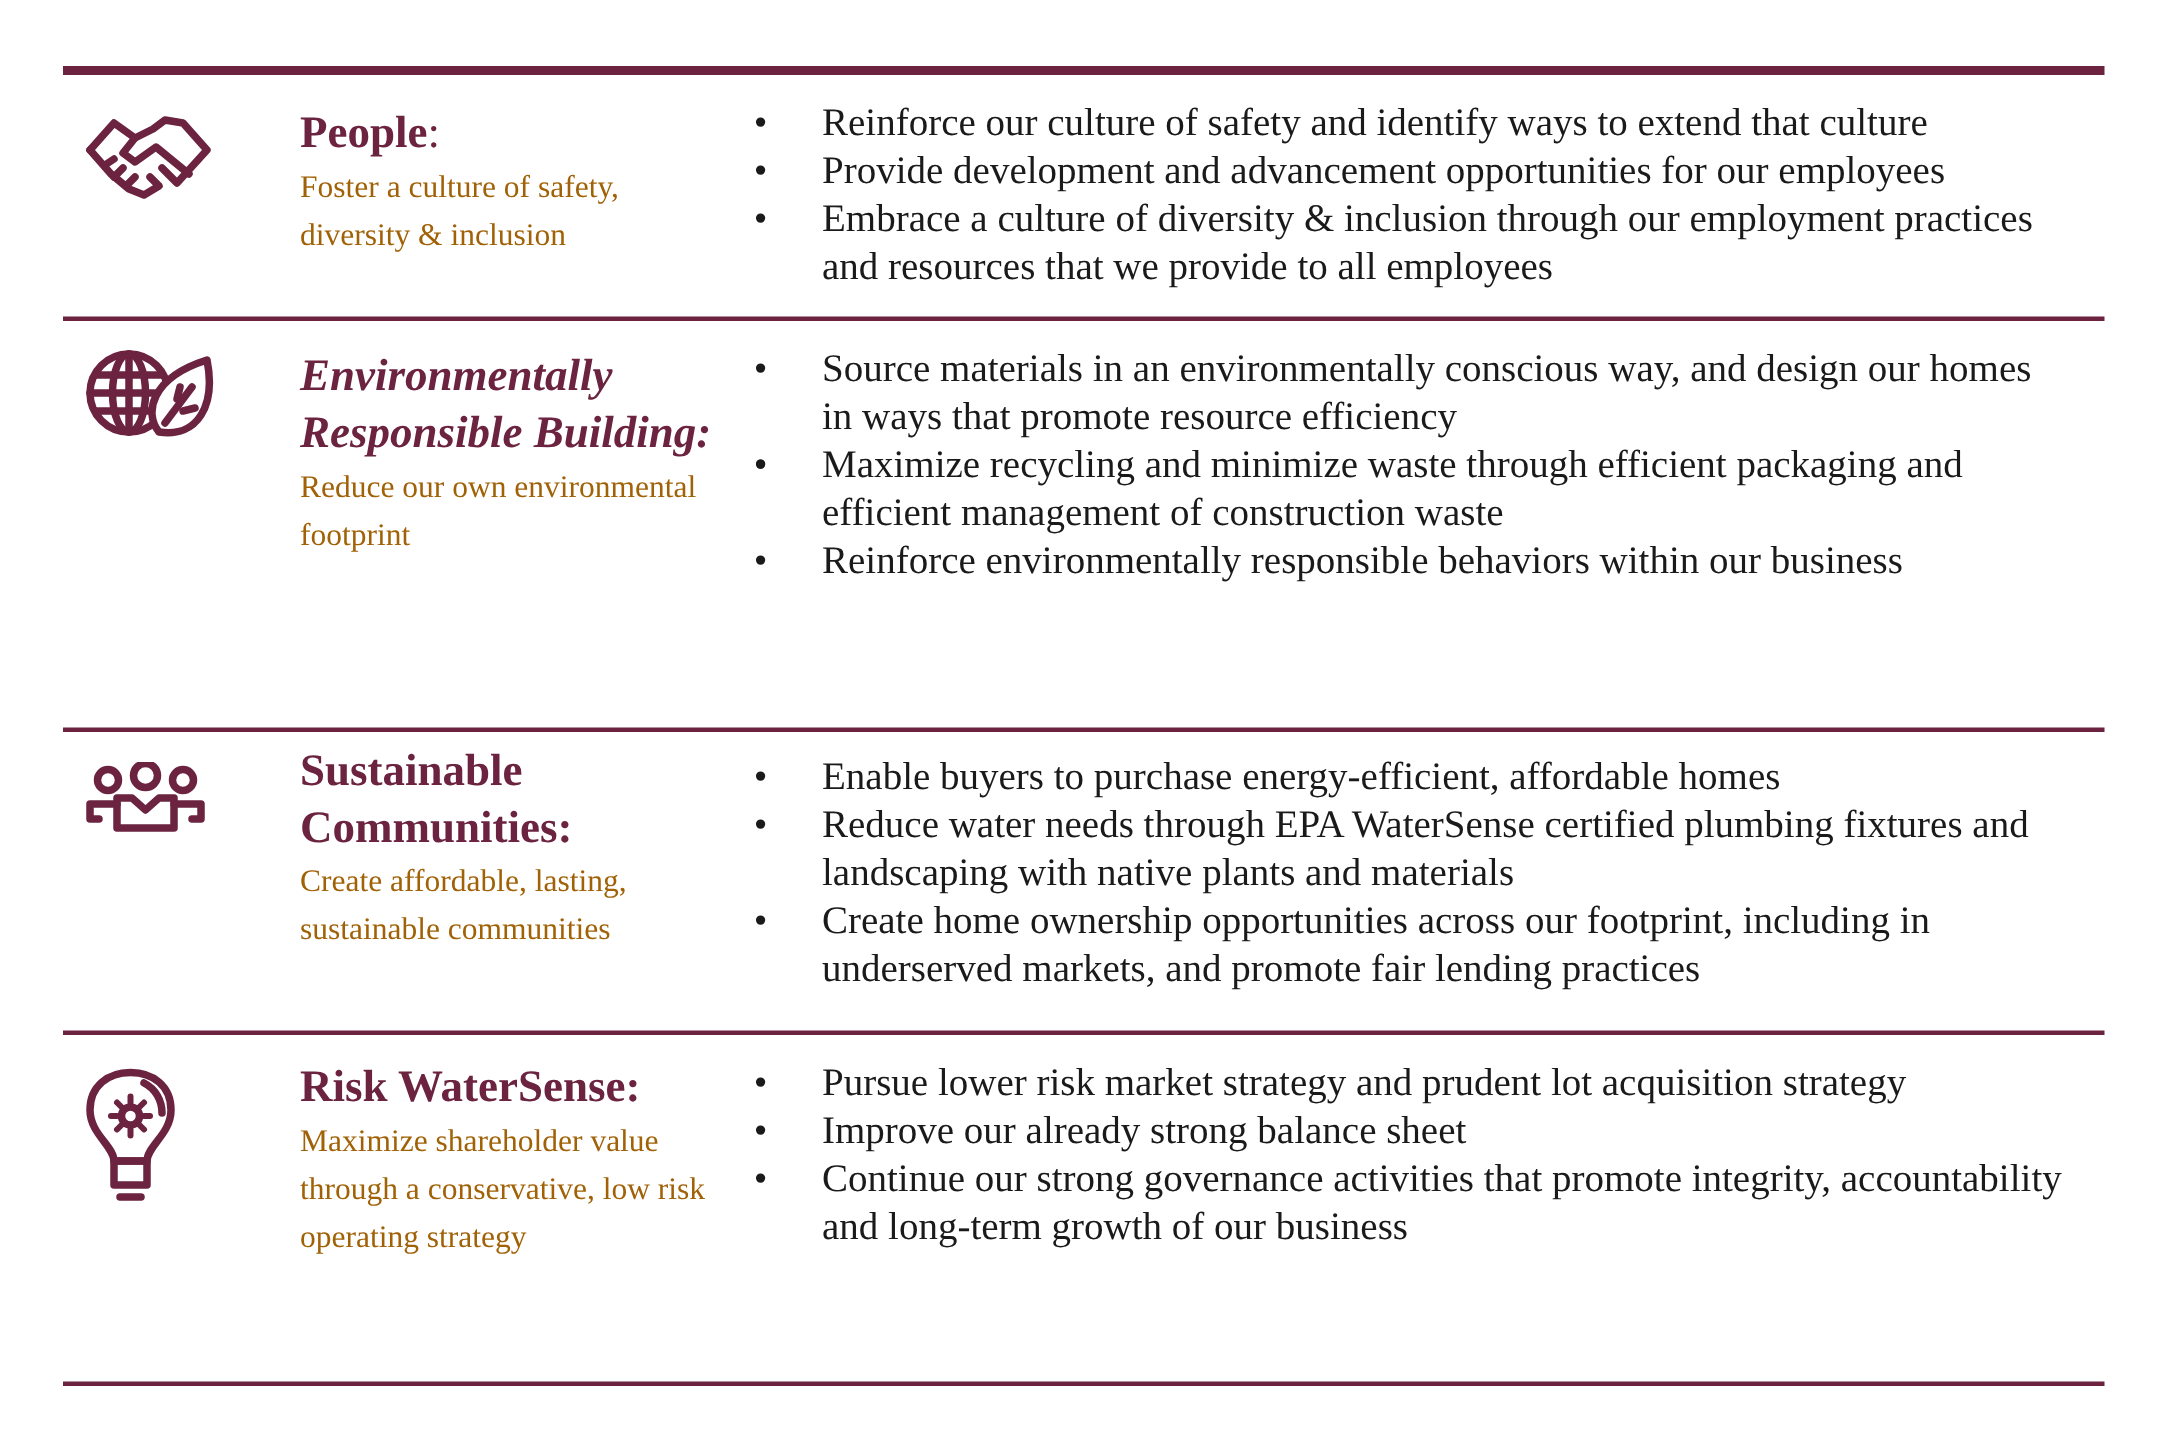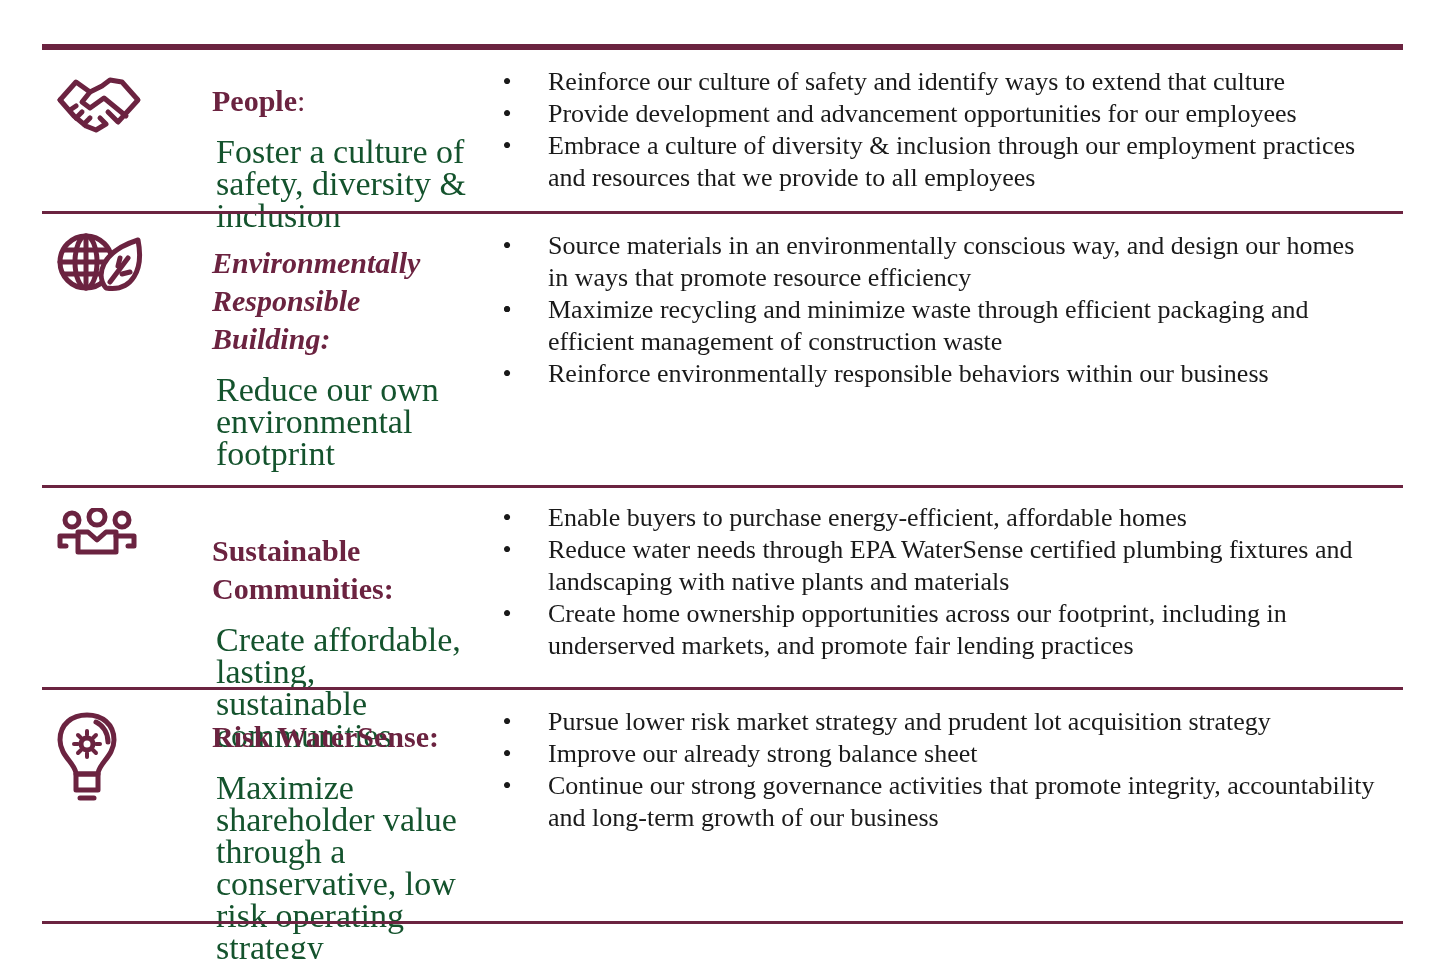--- a/index.html
+++ b/index.html
@@ -4,23 +4,23 @@
 <style>
   html, body { margin:0; padding:0; background:#ffffff; }
   body { width:1440px; height:959px; position:relative; overflow:hidden;
          font-family:"Liberation Serif", serif; }
   .table { position:absolute; left:42px; top:44px; width:1361px; }
   .rule-top { position:absolute; left:0; top:0; width:1361px; height:6px; }
   .row { position:absolute; left:0; width:1361px; }
   .divider { position:absolute; left:0; width:1361px; height:3px; }
   .icon { position:absolute; left:14px; }
   .pillar { position:absolute; left:158px; width:290px; }
-  .pillar-title { font-weight:bold; font-size:30px; line-height:38px; margin:12px; }
+  .pillar-title { font-weight:bold; font-size:30px; line-height:38px; margin:0; }
   .pillar-title .colon { font-weight:normal; }
-  .pillar-desc { font-size:34px; line-height:32px; color:#14532d; margin:16px; }
+  .pillar-desc { font-size:21px; line-height:32px; color:#a16207; margin:0; }
   .bullets { position:absolute; left:455px; width:880px; list-style:none; margin:0; padding:0; }
   .bullets li { position:relative; padding-left:51px; font-size:26px; line-height:32px; color:#1a1a1a; }
   .bullets li .dot { position:absolute; left:0; top:0; width:20px; text-align:center; }
 </style>
 </head>
 <body>
 
 <div class="table">
   <div class="rule-top" style="background:#6b2340;"></div>
 
@@ -83,21 +83,21 @@
     <div class="icon" style="top:20px;">
       <svg width="82" height="50" viewBox="0 0 82 50" fill="none" stroke="#6b2340" stroke-width="5" stroke-linecap="round" stroke-linejoin="round">
         <circle cx="16" cy="12" r="7"></circle>
         <circle cx="41" cy="9" r="8"></circle>
         <circle cx="66" cy="12" r="7"></circle>
         <path d="M10 38 L4 38 L4 28 L22 28"></path>
         <path d="M72 38 L78 38 L78 28 L60 28"></path>
         <path d="M22 44 L22 24 L32 24 L41 32 L50 24 L60 24 L60 44 Z"></path>
       </svg>
     </div>
-    <div class="pillar" style="top:32px;">
+    <div class="pillar" style="top:7px;">
       <p class="pillar-title" style="color:#6b2340;">
         <span>Sustainable Communities:</span><span class="colon"></span>
       </p>
       <p class="pillar-desc">Create affordable, lasting, sustainable communities</p>
     </div>
     <ul class="bullets" style="top:14px;">
       <li><span class="dot">•</span><span>Enable buyers to purchase energy-efficient, affordable homes</span></li>
       <li><span class="dot">•</span><span>Reduce water needs through EPA WaterSense certified plumbing fixtures and landscaping with native plants and materials</span></li>
       <li><span class="dot">•</span><span>Create home ownership opportunities across our footprint, including in underserved markets, and promote fair lending practices</span></li>
     </ul>

